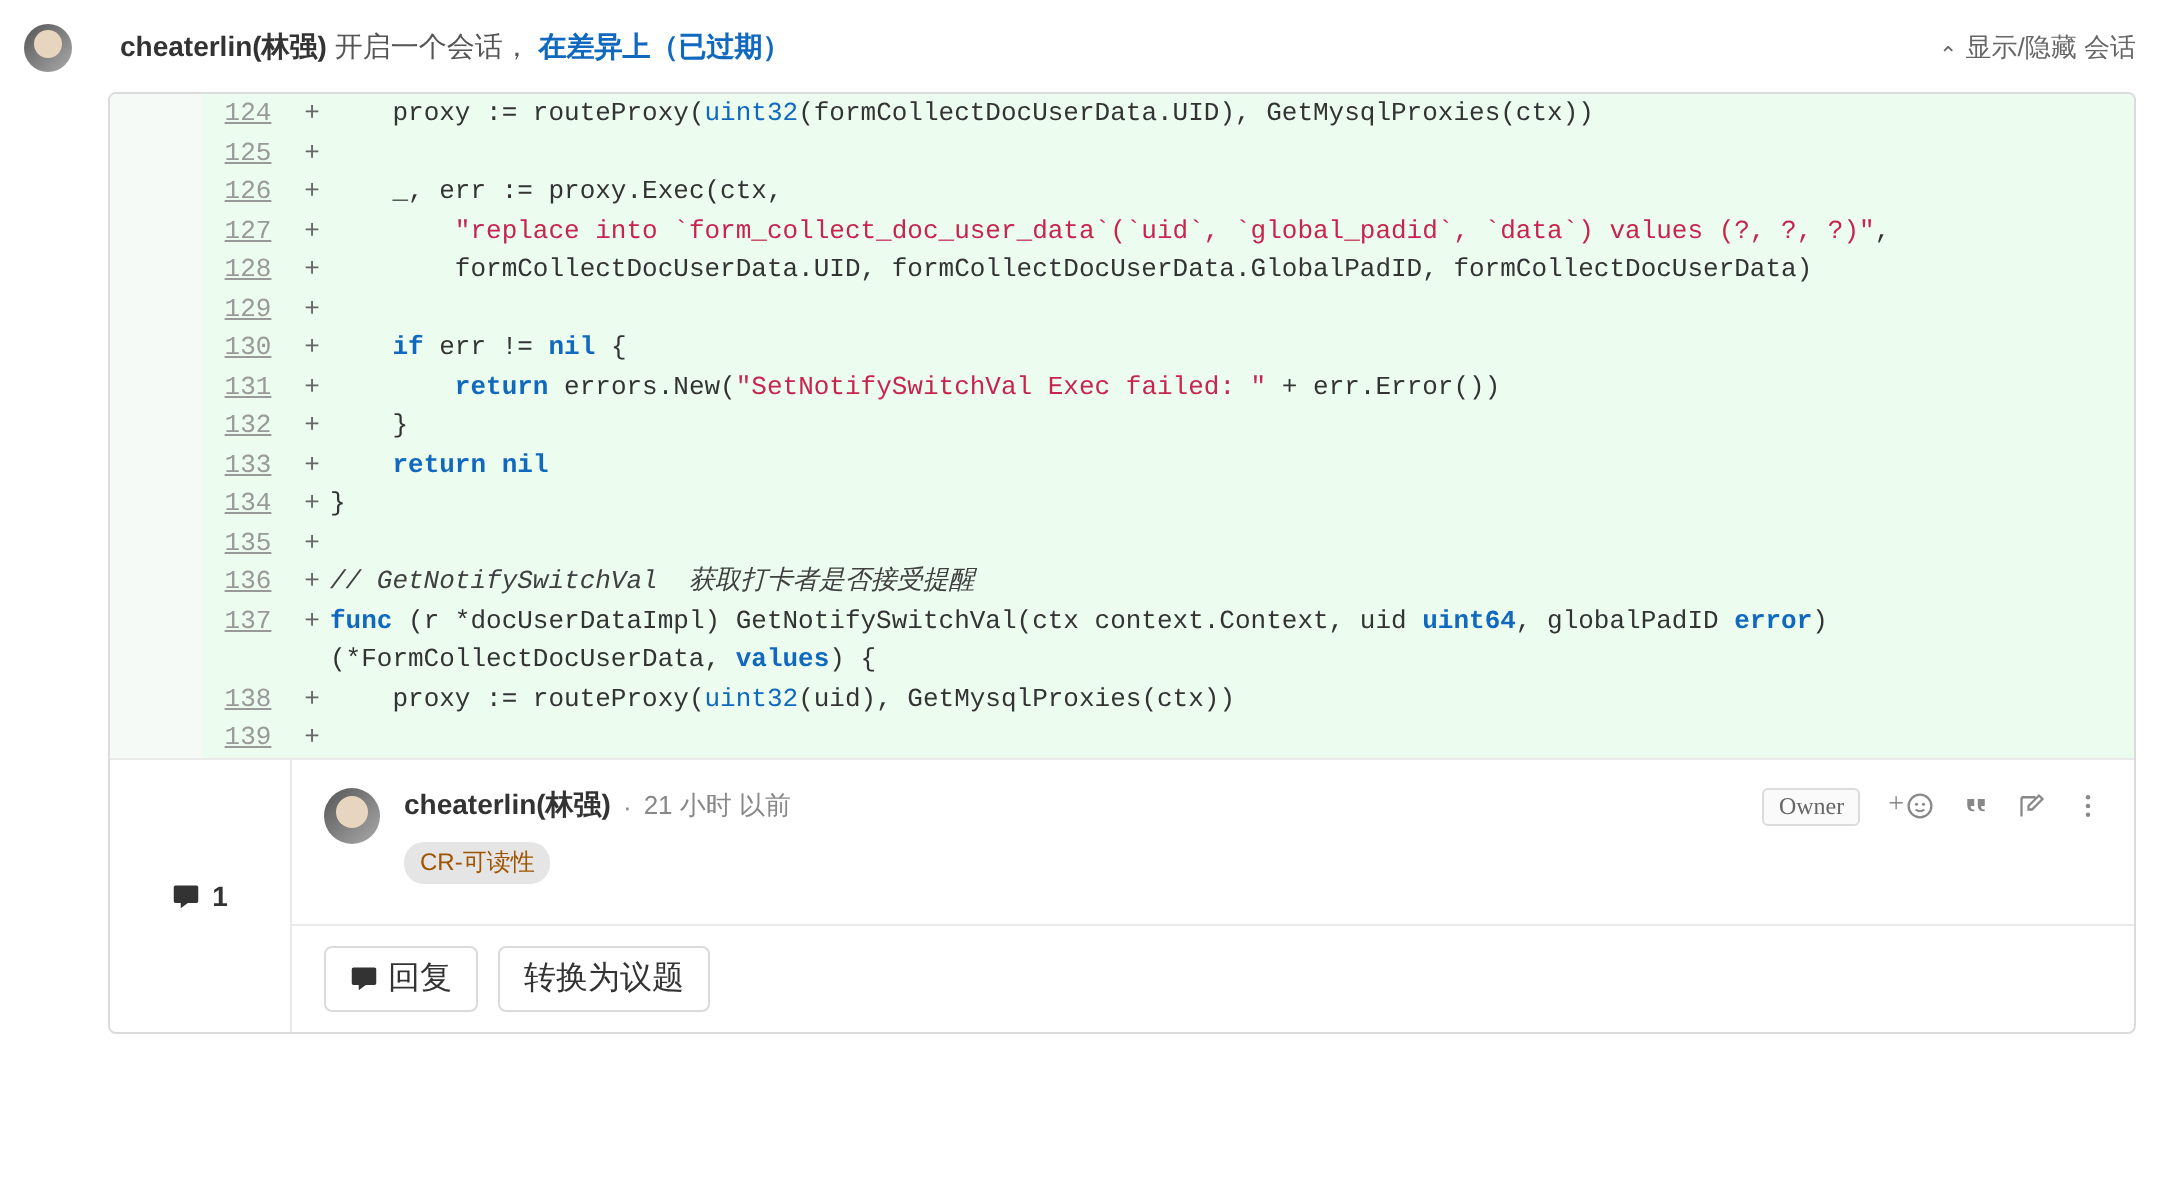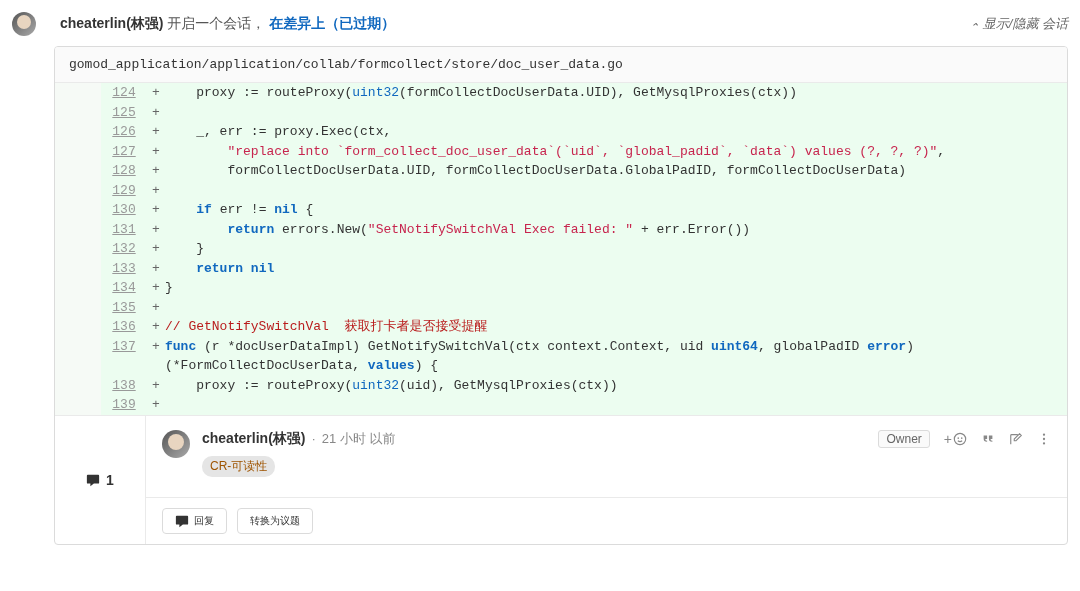--- a/index.html
+++ b/index.html
@@ -4,57 +4,57 @@
 <style>
 * { margin: 0; padding: 0; box-sizing: border-box; }
 body { font-family: -apple-system, BlinkMacSystemFont, "Segoe UI", Helvetica, Arial, sans-serif; background: #fff; font-size: 14px; color: #333; width: 1080px; }
 .container { padding: 8px 12px; }
 .thread-header { display: flex; align-items: center; gap: 24px; padding: 4px 0 10px 0; }
 .avatar { width: 24px; height: 24px; border-radius: 50%; background: linear-gradient(135deg, #555 0%, #aaa 100%); flex-shrink: 0; position: relative; overflow: hidden; }
 .avatar::after { content: ""; position: absolute; width: 14px; height: 14px; background: #e8d5c0; border-radius: 50%; top: 3px; left: 5px; }
 .thread-title { flex: 1; color: #555; }
 .thread-title strong { color: #333; font-weight: 600; }
 .thread-link { color: #1068bf; font-weight: 600; text-decoration: none; }
-.toggle-link { color: #666; font-size: 13px; display: flex; align-items: center; gap: 4px; font-style: italic; }
+.toggle-link { color: #666; font-size: 13px; display: flex; align-items: center; gap: 4px; }
 .chev-up::before { content: "⌃"; font-size: 11px; position: relative; top: 2px; }
 
 .diff-box { border: 1px solid #dbdbdb; border-radius: 4px; margin-left: 42px; background: #fff; overflow: hidden; }
 .file-header { padding: 10px 14px; background: #fafafa; border-bottom: 1px solid #eaeaea; font-family: "SFMono-Regular", Consolas, "Liberation Mono", Menlo, monospace; font-size: 13px; color: #333; }
 
 .code-table { width: 100%; border-collapse: collapse; font-family: "SFMono-Regular", Consolas, "Liberation Mono", Menlo, monospace; font-size: 13px; line-height: 1.5; }
 .code-table td { padding: 0; vertical-align: top; }
 .ln-col { width: 46px; text-align: center; padding: 0 10px 0 0; color: #999; background: #ecfdf0; user-select: none; border-right: 0; text-decoration: underline; }
 .sign-col { width: 18px; text-align: center; background: #ecfdf0; color: #666; }
 .code-col { background: #ecfdf0; white-space: pre-wrap; word-break: break-word; padding-right: 10px; padding-left: 4px; }
 .empty-ln { width: 46px; background: #f6faf6; }
 
 .tok-kw { color: #1068bf; font-weight: 600; }
 .tok-type { color: #1068bf; font-weight: 600; }
 .tok-str { color: #c7254e; }
-.tok-cmt { color: #b91c1c; }
+.tok-cmt { color: #404040; font-style: italic; }
 .tok-builtin { color: #1068bf; }
 
 .comment-section { border-top: 1px solid #eaeaea; display: flex; }
 .comment-gutter { width: 90px; display: flex; align-items: center; justify-content: center; gap: 6px; color: #333; font-weight: 600; }
 .comment-body-wrap { flex: 1; border-left: 1px solid #eaeaea; }
 .comment-card { padding: 14px 16px; display: flex; gap: 12px; }
 .comment-avatar { width: 28px; height: 28px; border-radius: 50%; background: linear-gradient(135deg, #555 0%, #aaa 100%); flex-shrink: 0; position: relative; overflow: hidden; }
 .comment-avatar::after { content: ""; position: absolute; width: 16px; height: 16px; background: #e8d5c0; border-radius: 50%; top: 4px; left: 6px; }
 .comment-main { flex: 1; }
 .comment-head { display: flex; align-items: center; gap: 6px; margin-bottom: 8px; }
 .comment-author { font-weight: 600; color: #333; }
 .comment-time { color: #888; font-size: 13px; }
-.comment-actions { margin-left: auto; display: flex; gap: 14px; color: #888; }
+.comment-actions { margin-left: auto; display: flex; gap: 14px; color: #888; font-family: Liberation Serif, serif; }
 .owner-badge { border: 1px solid #dbdbdb; border-radius: 3px; padding: 1px 7px; font-size: 12px; color: #666; background: #fafafa; }
 .icon-btn { cursor: pointer; color: #888; font-size: 14px; display: inline-flex; align-items: center; }
 .tag-badge { display: inline-block; background: #e5e5e5; color: #9e5400; border-radius: 10px; padding: 2px 8px; font-size: 12px; margin-bottom: 6px; }
 .comment-text { color: #333; }
 
 .reply-bar { border-top: 1px solid #eaeaea; padding: 10px 16px; display: flex; gap: 10px; }
-.btn { border: 1px solid #dbdbdb; background: #fff; border-radius: 4px; padding: 5px 12px; font-size: 10px; cursor: pointer; display: inline-flex; align-items: center; gap: 5px; color: #333; }
+.btn { border: 1px solid #dbdbdb; background: #fff; border-radius: 4px; padding: 5px 12px; font-size: 16px; cursor: pointer; display: inline-flex; align-items: center; gap: 5px; color: #333; }
 
 svg.ico { width: 14px; height: 14px; }
 .plus-emoji { display:inline-flex; align-items:center; gap:1px; }
 </style>
 </head>
 <body>
 
 <div class="container">
   <div class="thread-header">
     <div class="avatar"></div>
@@ -62,21 +62,20 @@
       <strong>cheaterlin(林强)</strong><span> 开启一个会话，</span>
       <a href="#" class="thread-link">在差异上（已过期）</a>
     </div>
     <div class="toggle-link">
       <span class="chev-up"></span>
       <span>显示/隐藏 会话</span>
     </div>
   </div>
 
   <div class="diff-box">
-    <div class="file-header">gomod_application/application/collab/formcollect/store/doc_user_data.go</div>
 
     <table class="code-table">
       <tbody id="code-body">
           <tr>
             <td class="empty-ln"></td>
             <td class="ln-col">124</td>
             <td class="sign-col">+</td>
             <td class="code-col">    proxy := routeProxy(<span class="tok-builtin">uint32</span>(formCollectDocUserData.UID), GetMysqlProxies(ctx))</td>
           </tr>
           <tr>

